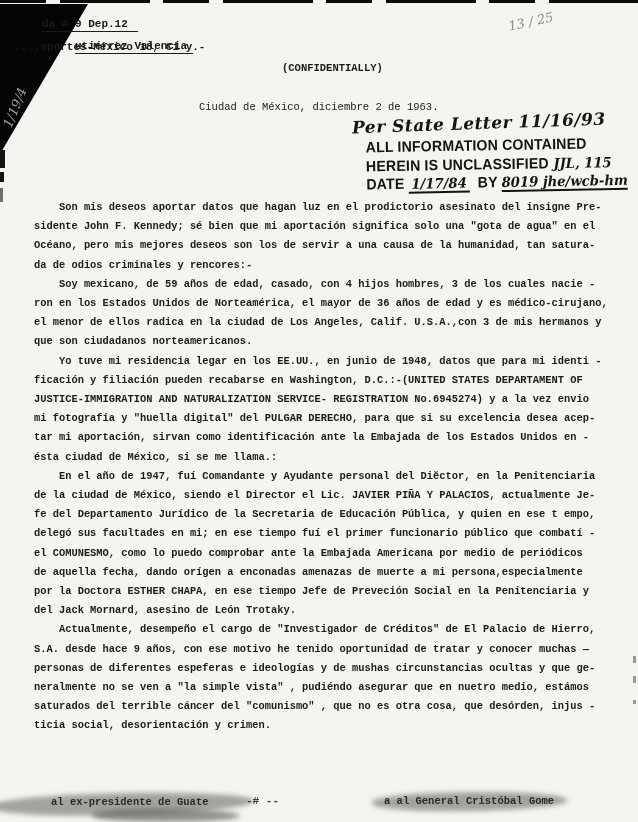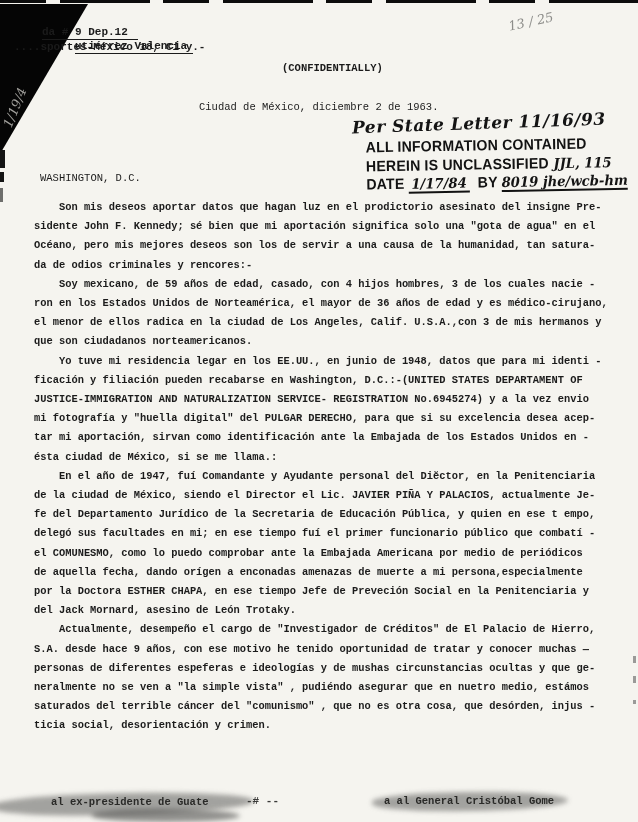--- a/index.html
+++ b/index.html
@@ -19,21 +19,21 @@
   .em2{top:172px;width:4px;height:10px;}
   .em3{top:188px;width:3px;height:14px;opacity:.6;}
   .right-dot{position:absolute;right:2px;width:3px;height:7px;background:#9a9a98;}
   .rd1{top:656px;} .rd2{top:676px;} .rd3{top:700px;height:4px;}
 
   
   .tw{font-size:10.5px;letter-spacing:0;white-space:pre;}
   .letterhead{position:absolute;top:12px;left:0;font-weight:700;}
   .lh-line{position:absolute;white-space:pre;font-size:11px;}
   .lh1{left:75px;top:0;border-bottom:1.5px solid #1b1b1b;padding:0 6px 1px 0;margin-top:28px;}
-  .lh2{left:42px;top:14px;border-bottom:1.5px solid #1b1b1b;padding:0 10px 1px 0;}
+  .lh2{left:42px;top:6px;border-bottom:1.5px solid #1b1b1b;padding:0 10px 1px 0;}
   .lh3{left:14px;top:29px;}
   .confidential{position:absolute;left:282px;top:62px;font-size:10.5px;font-weight:700;white-space:pre;}
   .dateline{position:absolute;left:199px;top:101px;font-size:10.5px;white-space:pre;}
   .recipient{position:absolute;left:40px;top:145px;font-size:10.5px;line-height:13.5px;white-space:pre;}
 
   
   .hand{font-family:"DejaVu Serif",serif;font-style:italic;font-weight:700;color:#141414;}
   .scribble-tr{position:absolute;left:508px;top:14px;color:#8d8d8a;font-size:13px;
     transform:rotate(-12deg);font-family:"DejaVu Serif",serif;font-style:italic;}
   .scribble-margin{position:absolute;left:-6px;top:100px;color:#a09f9b;font-size:13px;
@@ -93,21 +93,20 @@
 
   <div class="hand-note hand">Per State Letter 11/16/93</div>
 
   <div class="stamp">
     <div class="stamp-row">ALL INFORMATION CONTAINED</div>
     <div class="stamp-row"><span>HEREIN IS UNCLASSIFIED</span><span class="hand"> JJL, 115</span></div>
     <div class="stamp-row"><span>DATE </span><span class="hand date-val">1/17/84</span><span>  BY </span><span class="hand by-val">8019 jhe/wcb-hm</span></div>
   </div>
 
   <div class="recipient">
-    <div>WASHINGTON, D.C.</div>
   </div>
 
   <div class="body-text">
     <pre class="para">    Son mis deseos aportar datos que hagan luz en el prodictorio asesinato del insigne Pre-
 sidente John F. Kennedy; sé bien que mi aportación significa solo una "gota de agua" en el
 Océano, pero mis mejores deseos son los de servir a una causa de la humanidad, tan satura-
 da de odios criminales y rencores:-</pre>
     <pre class="para">    Soy mexicano, de 59 años de edad, casado, con 4 hijos hombres, 3 de los cuales nacie -
 ron en los Estados Unidos de Norteamérica, el mayor de 36 años de edad y es médico-cirujano,
 el menor de ellos radica en la ciudad de Los Angeles, Calif. U.S.A.,con 3 de mis hermanos y

